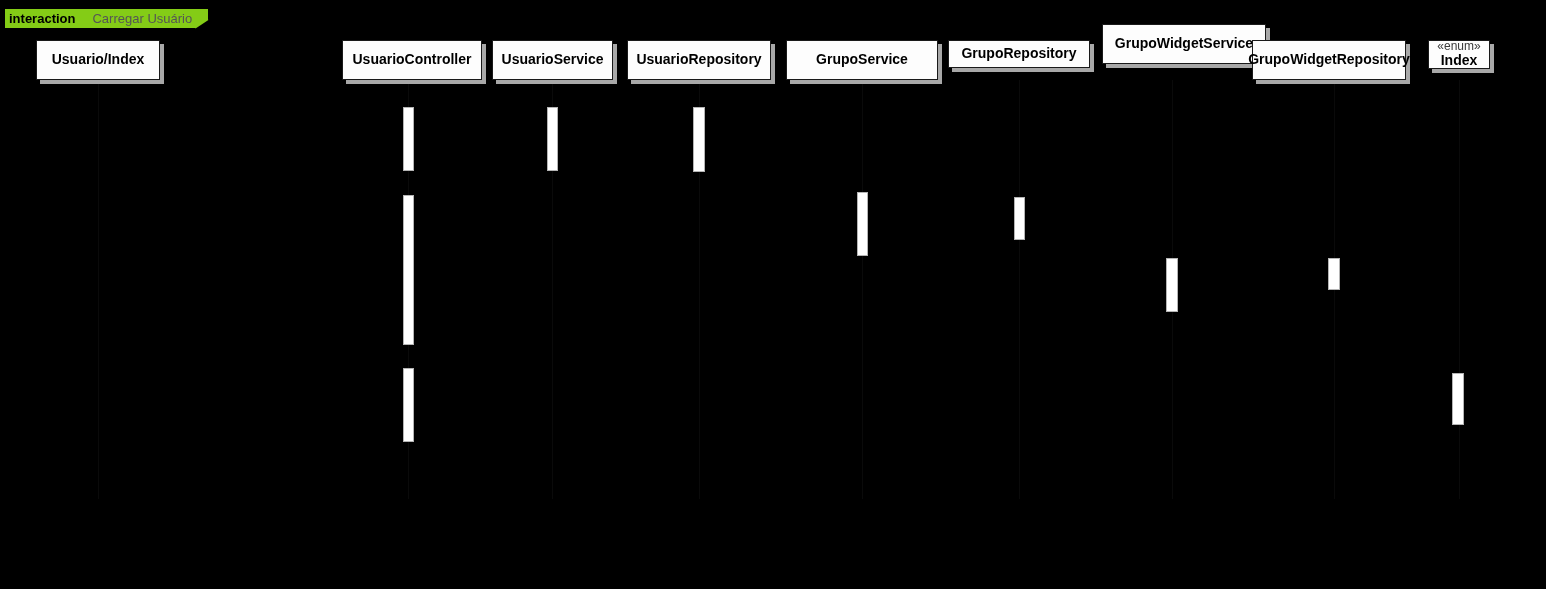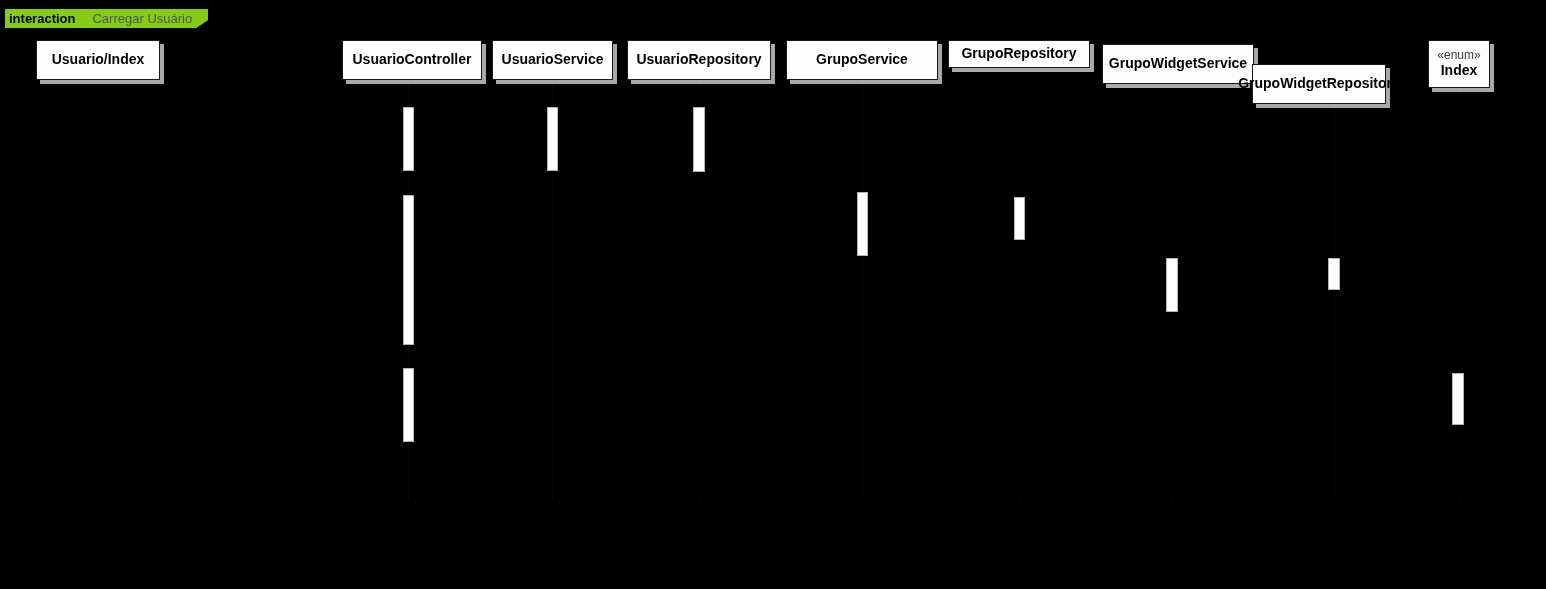--- a/index.html
+++ b/index.html
@@ -156,33 +156,33 @@
         <div class="pbox">
           <div class="pname">GrupoService</div>
         </div>
       </div>
       <div class="participant" style="left: 948px; top: 40px; width: 142px; height: 28px;">
         <div class="shadow"></div>
         <div class="pbox">
           <div class="pname">GrupoRepository</div>
         </div>
       </div>
-      <div class="participant" style="left: 1102px; top: 44px; width: 152px; height: 40px;">
+      <div class="participant" style="left: 1102px; top: 24px; width: 164px; height: 40px;">
         <div class="shadow"></div>
         <div class="pbox">
           <div class="pname">GrupoWidgetService</div>
         </div>
       </div>
-      <div class="participant" style="left: 1252px; top: 40px; width: 134px; height: 40px; margin-top: 24px;">
+      <div class="participant" style="left: 1252px; top: 40px; width: 154px; height: 40px;">
         <div class="shadow"></div>
         <div class="pbox">
           <div class="pname">GrupoWidgetRepository</div>
         </div>
       </div>
-      <div class="participant" style="left: 1428px; top: 40px; width: 62px; height: 48px;">
+      <div class="participant" style="left: 1428px; top: 40px; width: 62px; height: 29px;">
         <div class="shadow"></div>
         <div class="pbox">
           <div class="pstereo">«enum»</div>
           <div class="pname">Index</div>
         </div>
       </div>
     </div>
   <div id="activations-layer">
       <div class="activation" style="left: 403px; top: 107px; width: 11px; height: 64px;"></div>
       <div class="activation" style="left: 547px; top: 107px; width: 11px; height: 64px;"></div>

